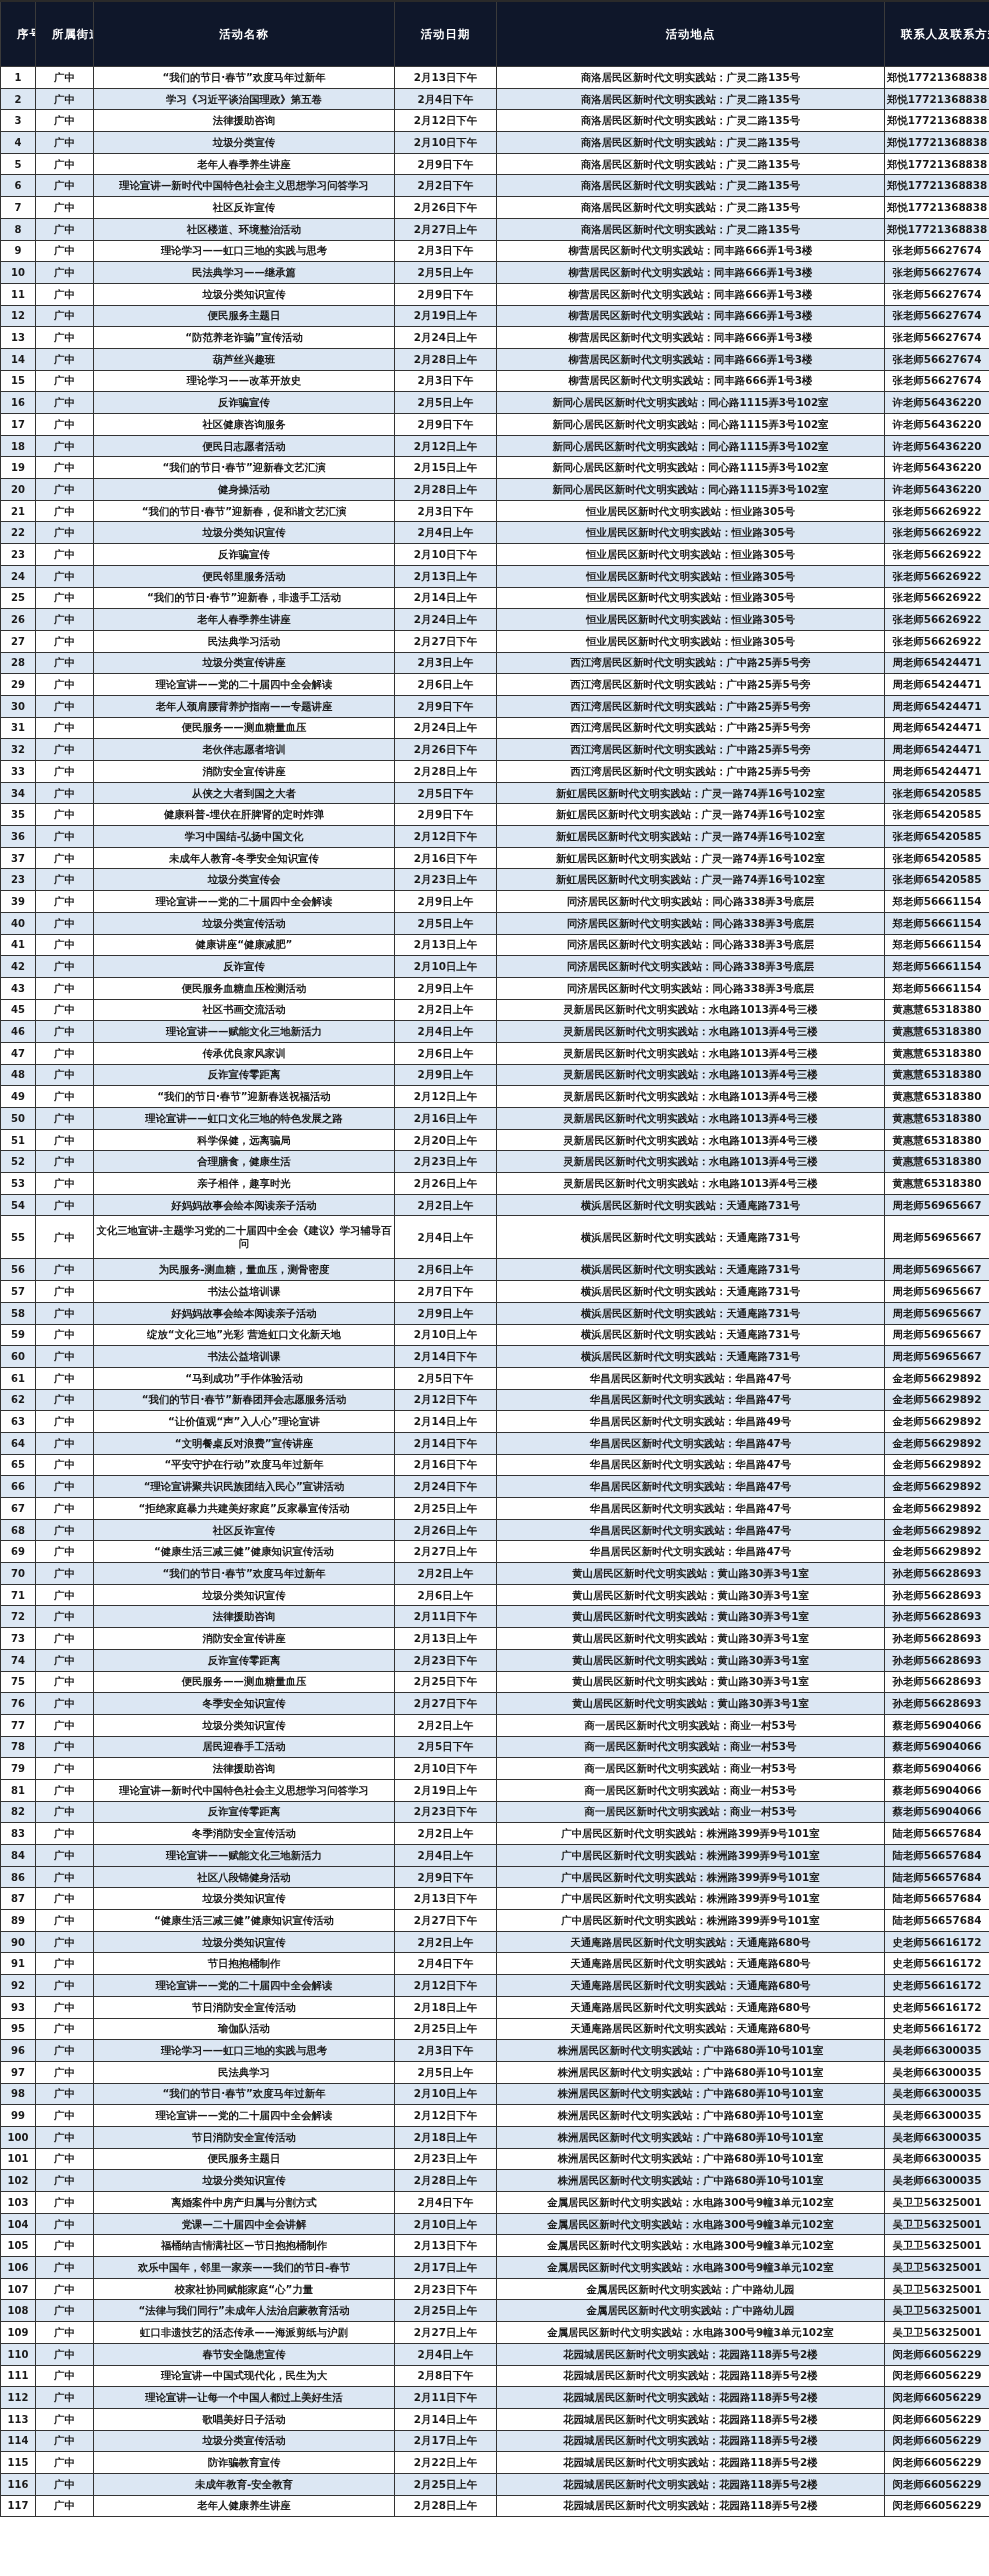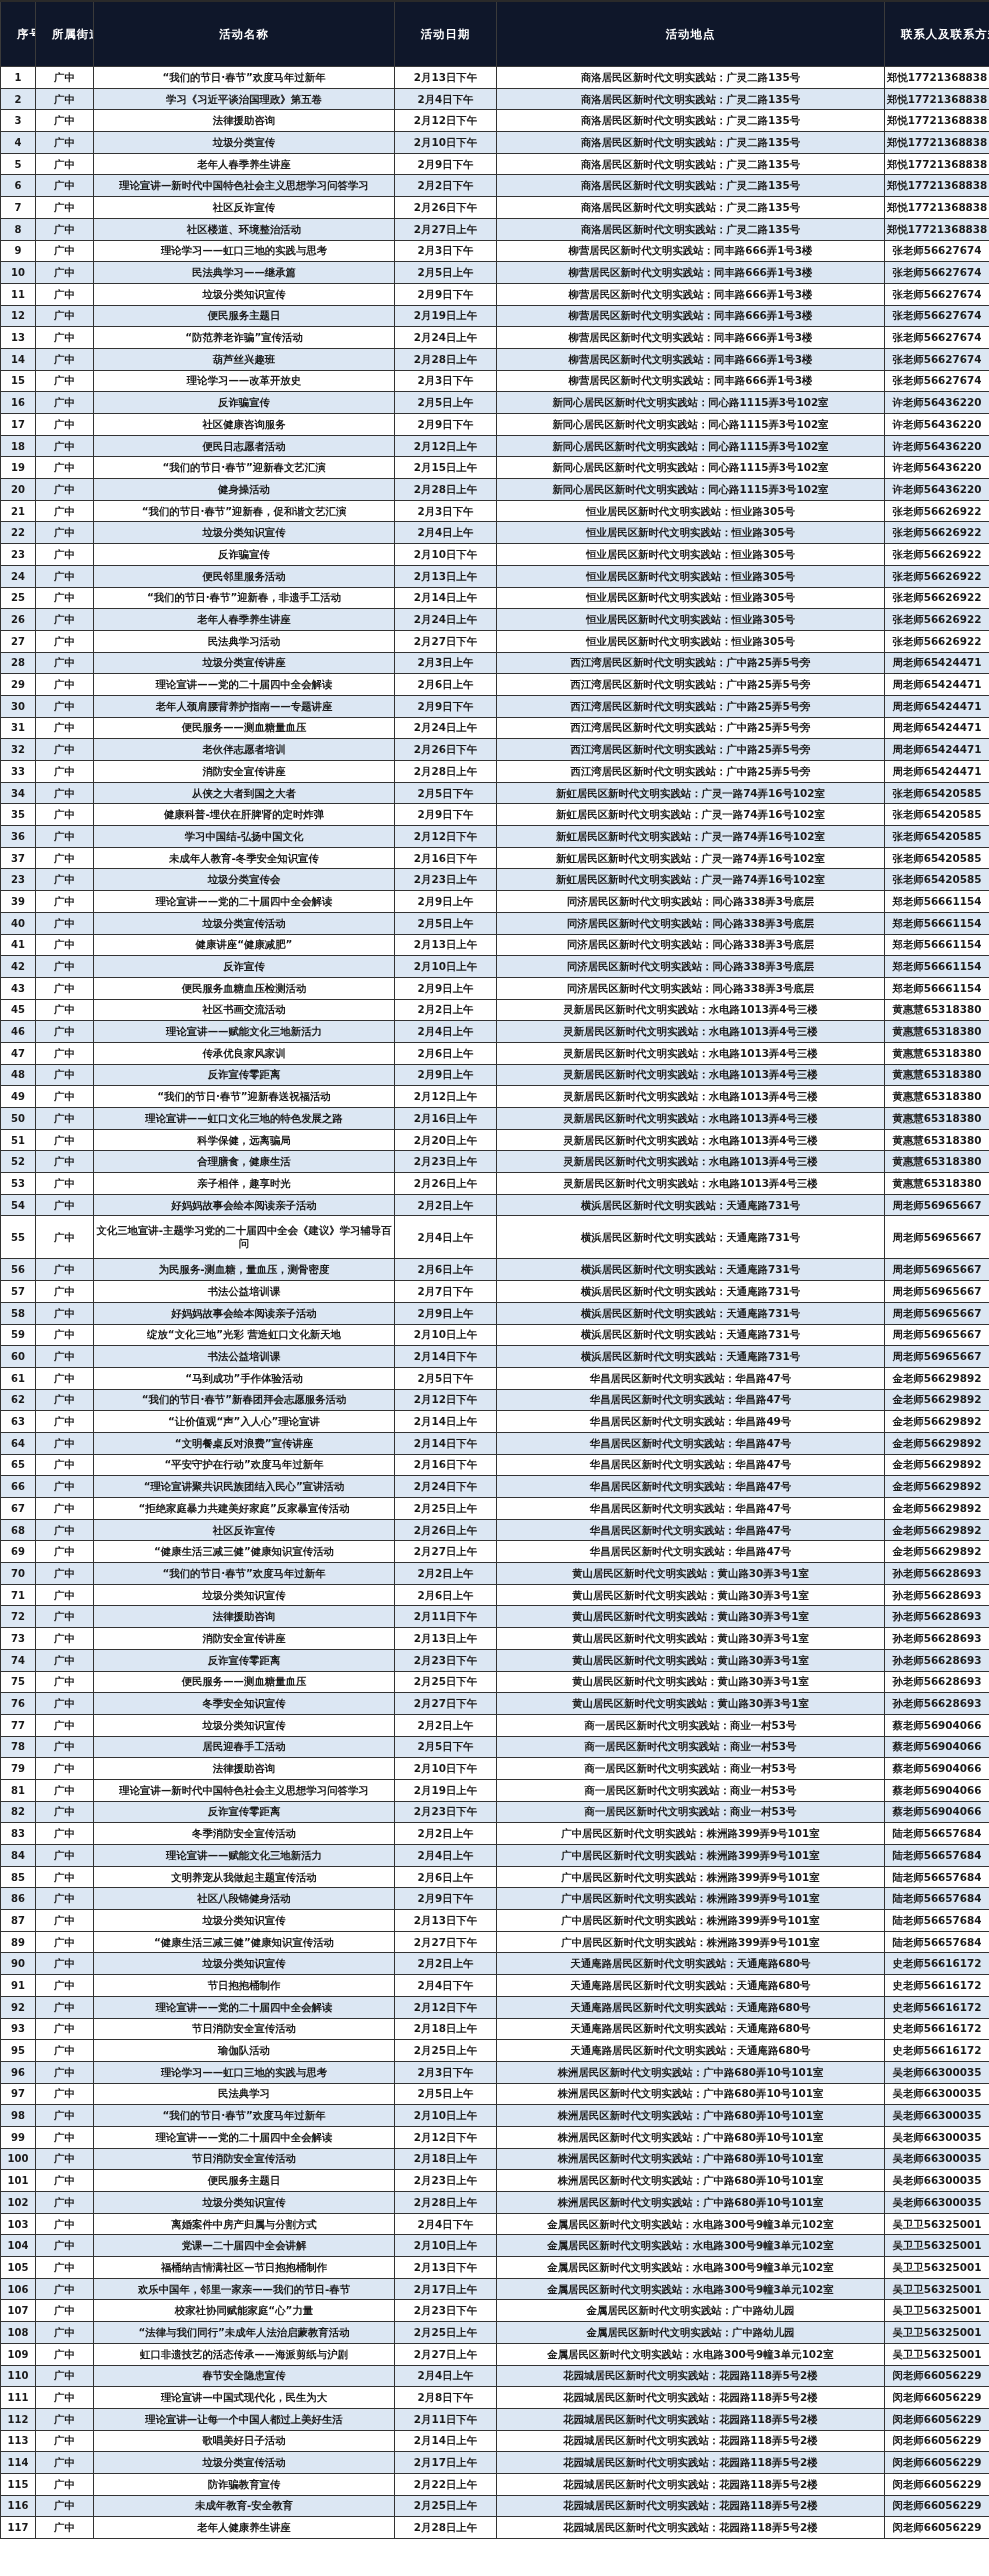--- a/index.html
+++ b/index.html
@@ -718,28 +718,20 @@
         <td>陆老师56657684</td>
       </tr>
       <tr class="alt">
         <td class="no">84</td>
         <td>广中</td>
         <td>理论宣讲——赋能文化三地新活力</td>
         <td>2月4日上午</td>
         <td>广中居民区新时代文明实践站：株洲路399弄9号101室</td>
         <td>陆老师56657684</td>
       </tr>
-      <tr class="norm">
-        <td class="no">85</td>
-        <td>广中</td>
-        <td>文明养宠从我做起主题宣传活动</td>
-        <td>2月6日上午</td>
-        <td>广中居民区新时代文明实践站：株洲路399弄9号101室</td>
-        <td>陆老师56657684</td>
-      </tr>
       <tr class="alt">
         <td class="no">86</td>
         <td>广中</td>
         <td>社区八段锦健身活动</td>
         <td>2月9日下午</td>
         <td>广中居民区新时代文明实践站：株洲路399弄9号101室</td>
         <td>陆老师56657684</td>
       </tr>
       <tr class="norm">
         <td class="no">87</td>

